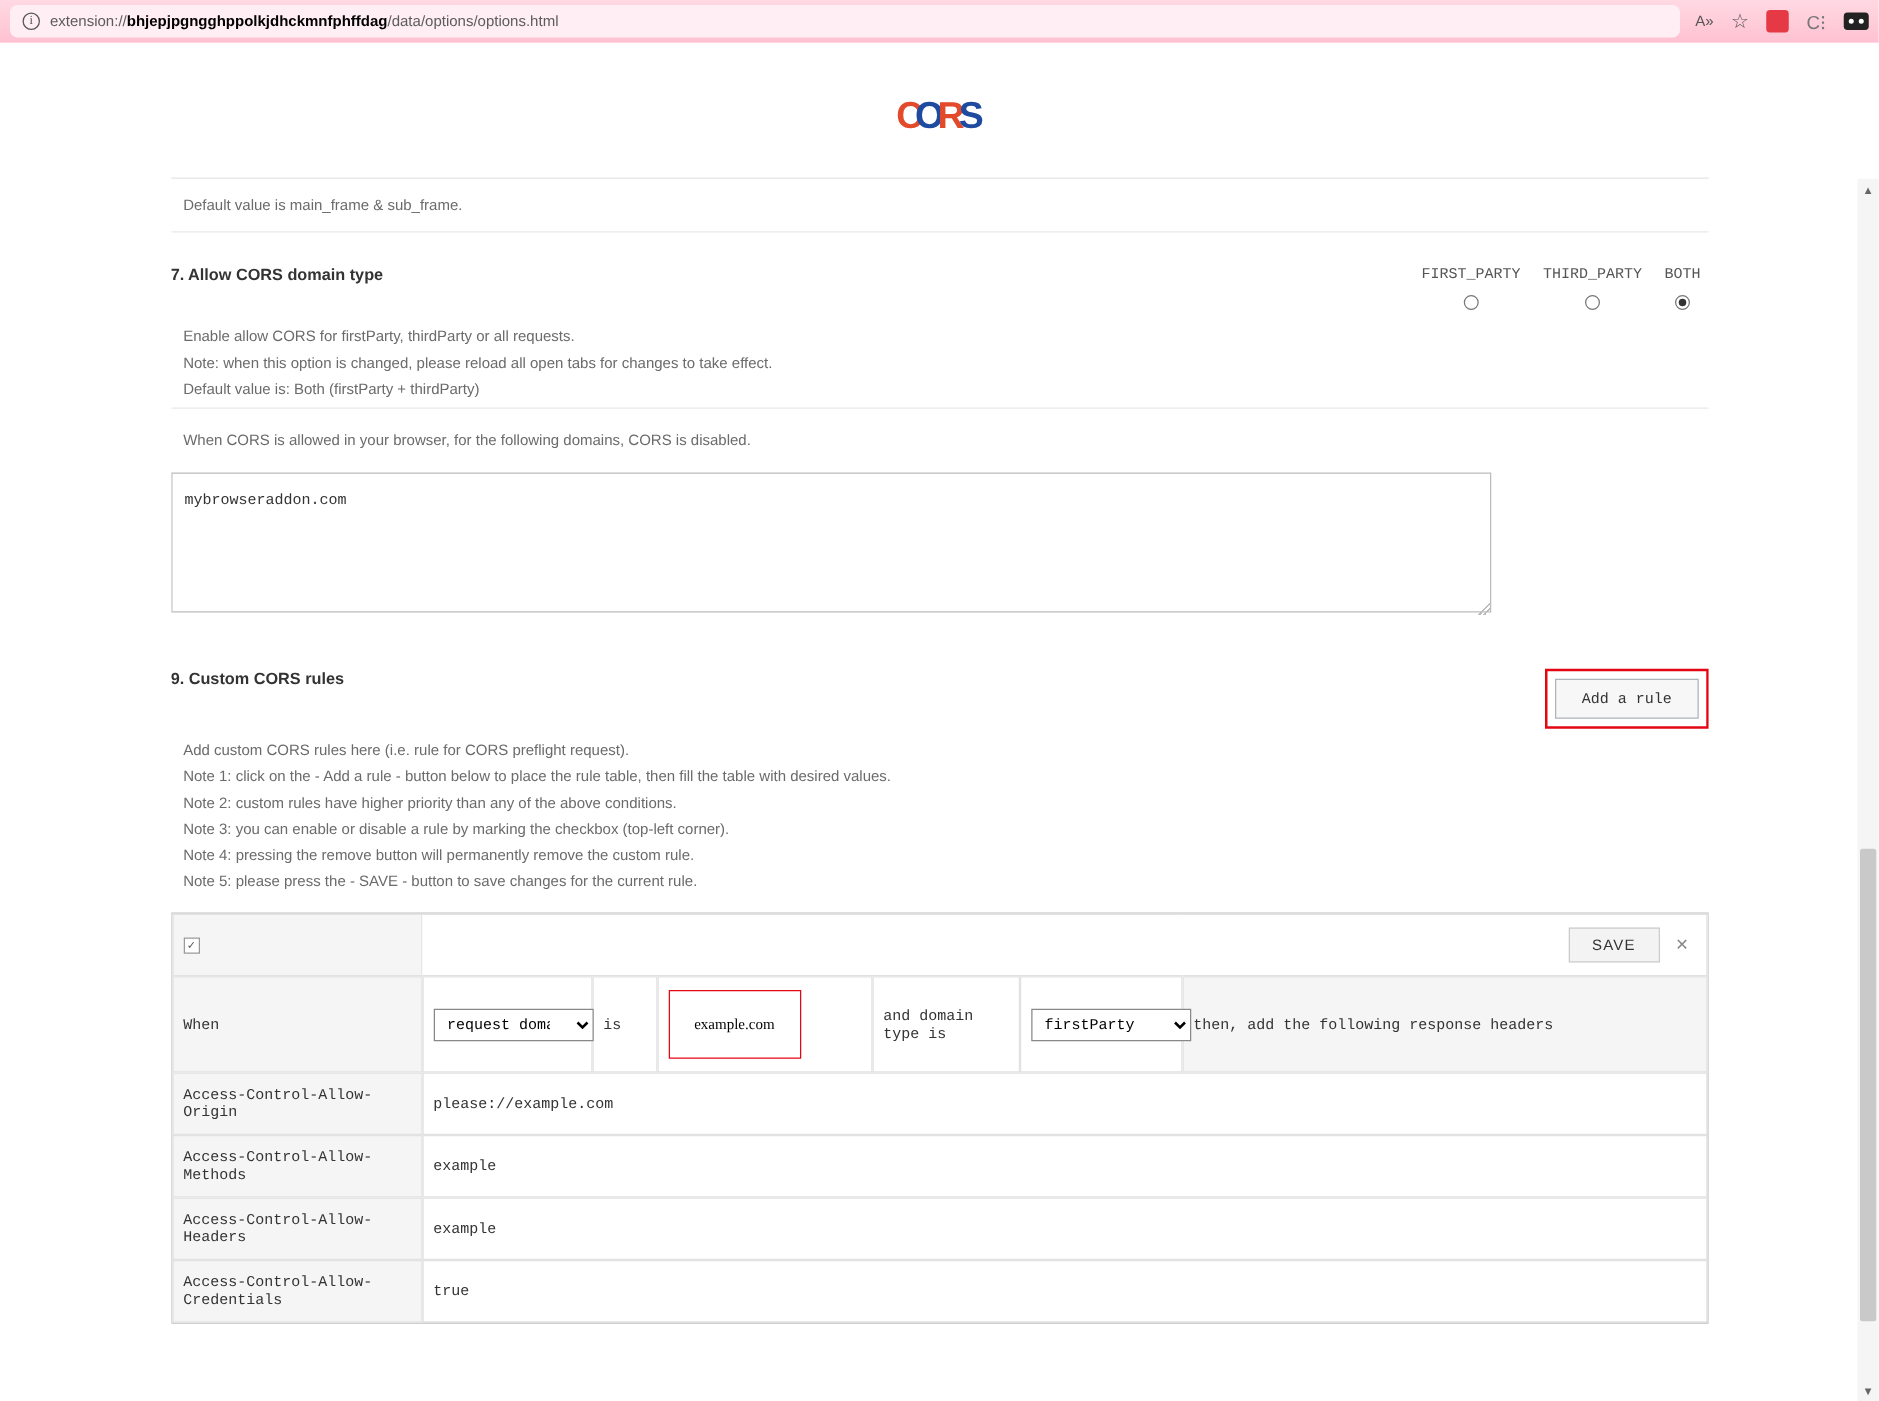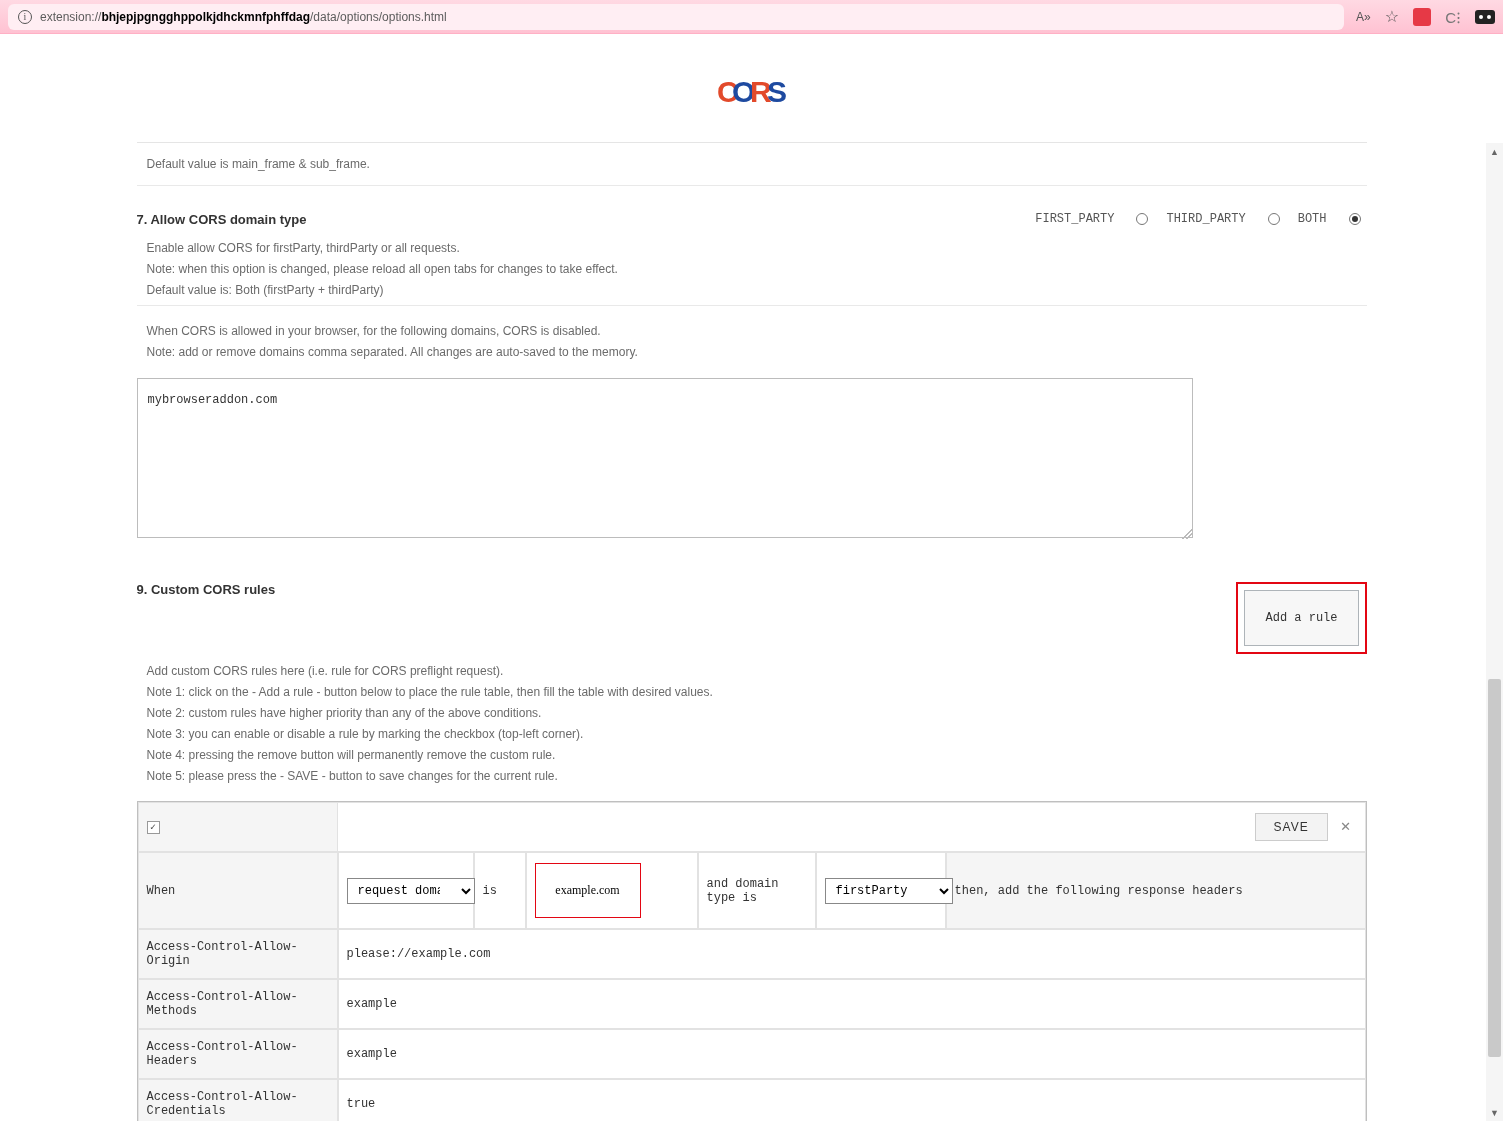--- a/index.html
+++ b/index.html
@@ -79,24 +79,24 @@
   .opt-head {
     display: flex; align-items: flex-start; justify-content: space-between;
   }
   .opt-title { font-size: 13px; font-weight: 700; color: #333; }
   .opt-notes { margin-top: 14px; }
   .opt-notes p { font-size: 12px; color: #6b6b6b; margin: 7px 0 7px 10px; }
 
   .radio-row { display:flex; align-items:center; gap: 18px; font-family: "Courier New", monospace; font-size: 12px; color: #555; margin-right: 6px; }
   .radio { width: 12px; height: 12px; border: 1px solid #777; border-radius: 50%; display:inline-block; position: relative; }
   .radio.sel::after { content:""; position:absolute; width:6px; height:6px; background:#333; border-radius:50%; top:2px; left:2px; }
-  .radio-item { display:flex; align-items:center; gap:22px; }
+  .radio-item { display:flex; align-items:center; gap:10px;flex-direction:column; }
 
   .wl-textarea {
-    width: 1056px; height: 160px;
+    width: 1056px; height: 112px;
     margin: 12px 0 0 0;
     border: 1px solid #bcbcbc;
     resize: none;
     font-family: SimSun, "Courier New", monospace;
     font-size: 12px;
     padding: 14px 10px;
     color: #333;
     outline: none;
   }
   .wl-wrap { position: relative; }
@@ -110,21 +110,21 @@
   .add-rule-box {
     border: 2px solid #e30613;
     padding: 6px;
     display: inline-block;
   }
   .add-rule-btn {
     font-family: SimSun, "Courier New", monospace;
     font-size: 12px;
     background: #f7f7f7;
     border: 1px solid #aeb4b9;
-    padding: 20px 20px;
+    padding: 8px 20px;
     cursor: pointer;
     color: #333;
   }
 
   
   .rules-table {
     border: 1px solid #bfbfbf;
     margin-top: 18px;
     width: 100%;
     table-layout: fixed;
@@ -265,21 +265,20 @@
           <p>Enable allow CORS for firstParty, thirdParty or all requests.</p>
           <p>Note: when this option is changed, please reload all open tabs for changes to take effect.</p>
           <p>Default value is: Both (firstParty + thirdParty)</p>
         </div>
       </div>
       <div class="sep"></div>
 
       <div class="option" style="margin-top:18px;">
         <div class="opt-notes" style="margin-top:10px;">
           <p>When CORS is allowed in your browser, for the following domains, CORS is disabled.</p>
-          <p>Note: add or remove domains comma separated. All changes are auto-saved to the memory.</p>
         </div>
         <div class="wl-wrap" style="width:1058px;">
           <textarea class="wl-textarea" id="wl" style="">mybrowseraddon.com</textarea>
           <div class="wl-resize"></div>
         </div>
       </div>
 
       <div class="option" style="margin-top:40px;">
         <div class="opt-head">
           <span class="opt-title">9. Custom CORS rules</span>

